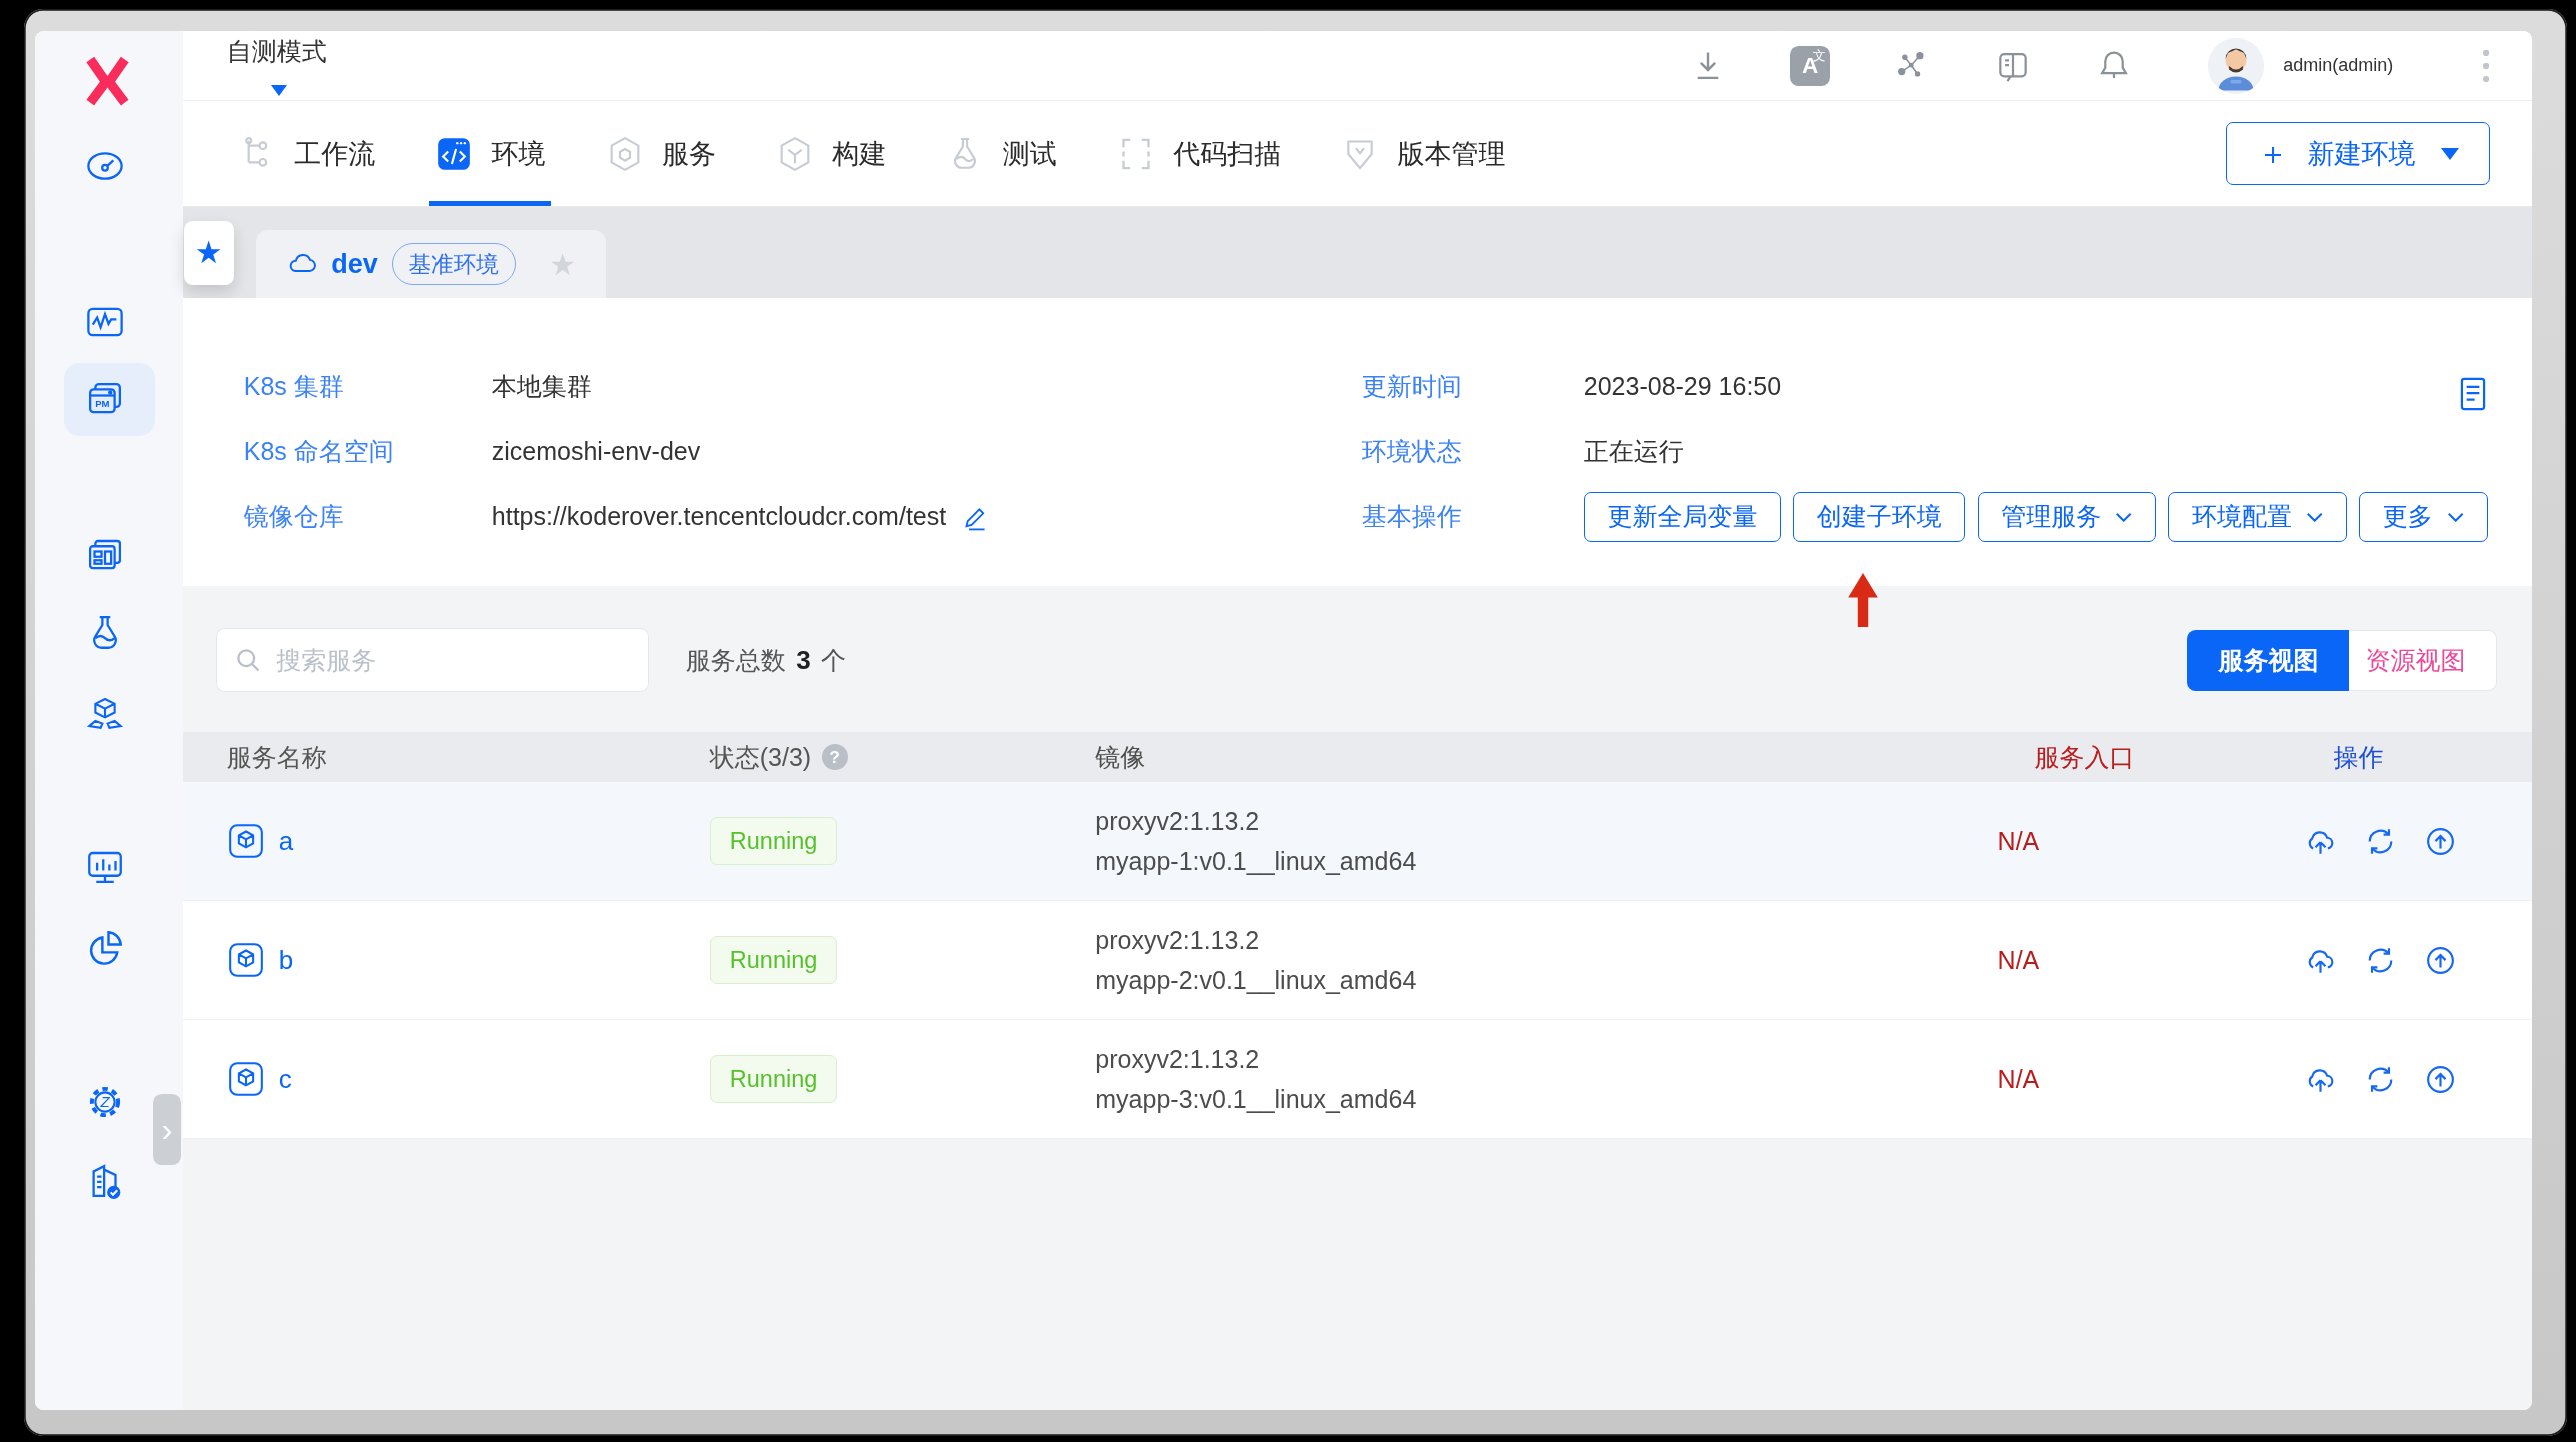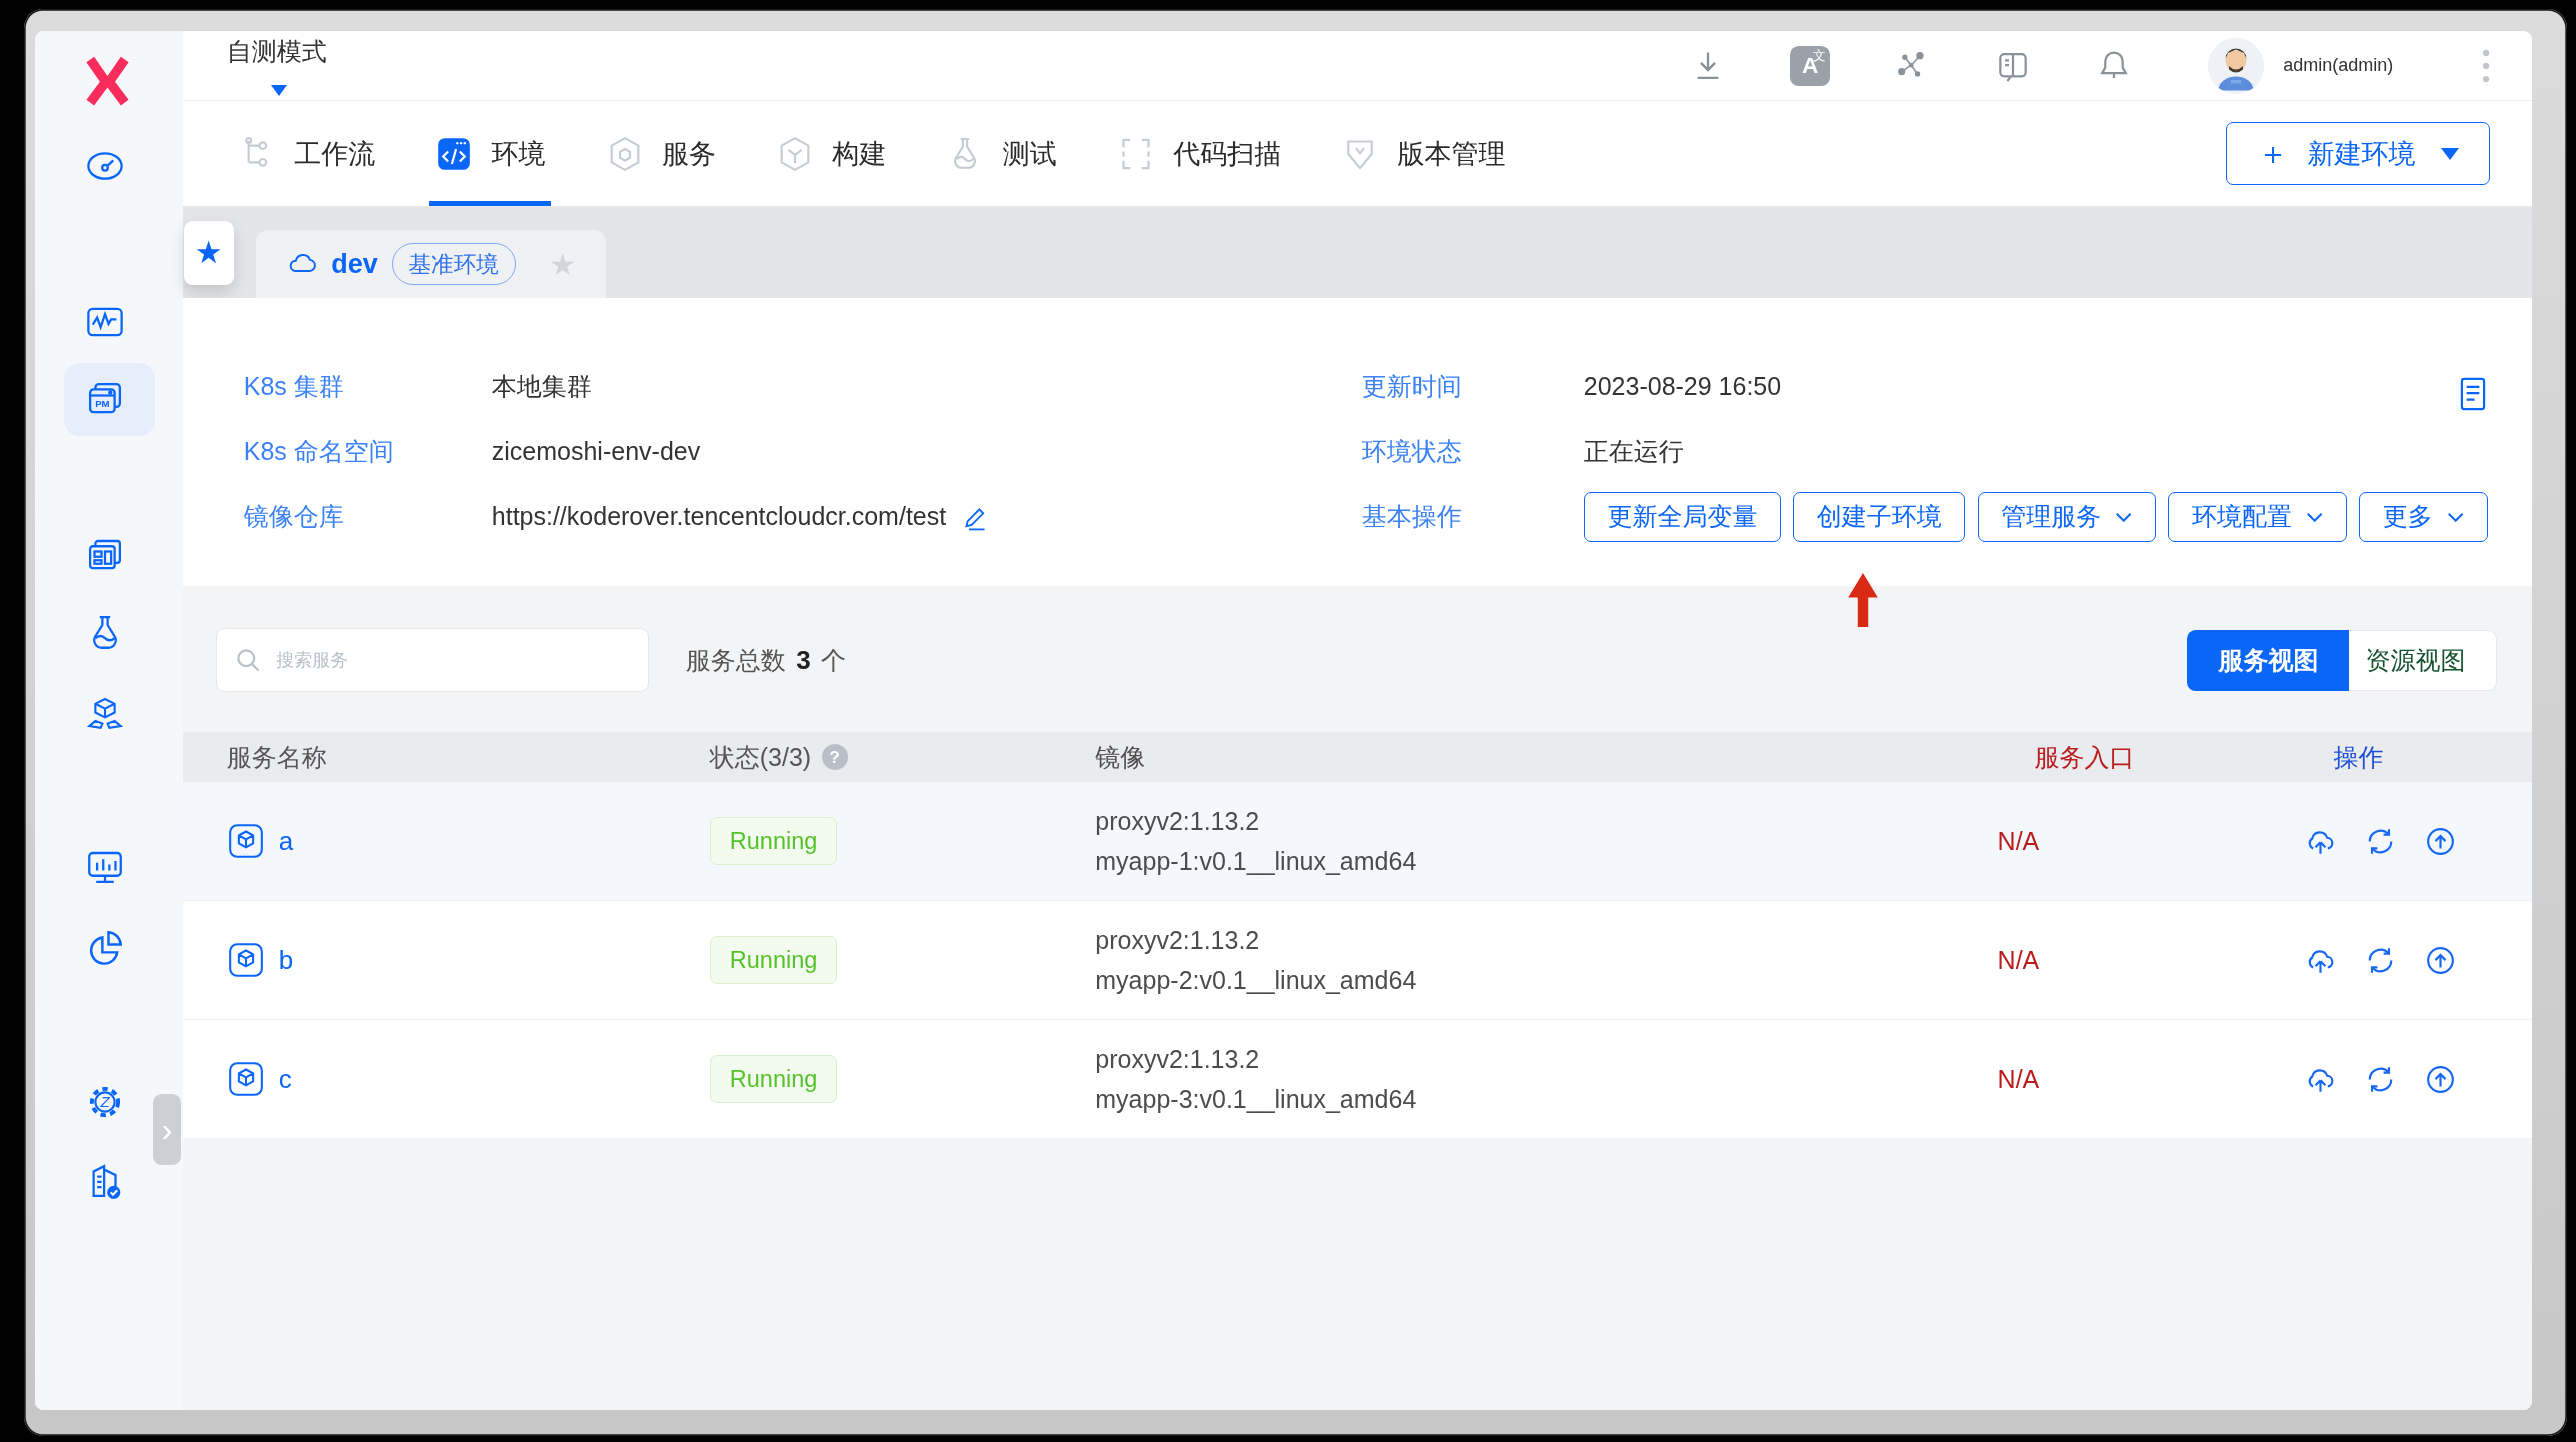--- a/index.html
+++ b/index.html
@@ -73,28 +73,28 @@
     font-size:25px;display:flex;align-items:center;padding:0 22.6px;gap:14px;cursor:pointer;white-space:nowrap;}
   .chev{width:17.4px;height:10.4px;}
   .doc-ic{position:absolute;top:77px;right:40px;width:38px;height:38px;color:#0a66f7;cursor:pointer;}
 
   .red-arrow{position:absolute;left:1660px;top:366px;width:40px;height:54px;}
 
   .toolbar{flex:none;display:flex;align-items:center;margin-top:42px;padding:0 35px 0 33px;}
   .search-box{width:433px;height:64px;background:#fff;border:1.7px solid #e4e7ea;border-radius:8.7px;
     display:flex;align-items:center;padding:0 17.4px;gap:12.2px;}
   .search-box svg{width:28px;height:28px;color:#b9bfc9;flex:none;}
-  .search-box input{border:none;outline:none;flex:1;font-size:18px;color:#333;background:transparent;font-family:inherit;}
+  .search-box input{border:none;outline:none;flex:1;font-size:25px;color:#333;background:transparent;font-family:inherit;}
   .search-box input::placeholder{color:#b9c0ca;}
   .svc-count{margin-left:37px;font-size:25px;color:#555;display:flex;align-items:center;gap:10.4px;}
   .svc-count b{color:#222;font-size:26px;}
   .view-toggle{margin-left:auto;display:flex;height:61px;font-size:25px;cursor:pointer;}
   .vt-seg{display:flex;align-items:center;padding:0 31px;}
   .vt-active{background:#0a66f7;color:#fff;border-radius:8.7px 0 0 8.7px;font-weight:bold;}
-  .vt-idle{background:#fff;color:#14532d;border:1.7px solid #e6e8ec;border-left:none;border-radius:0 8.7px 8.7px 0;padding-left:16px;}
+  .vt-idle{background:#fff;color:#ec4899;border:1.7px solid #e6e8ec;border-left:none;border-radius:0 8.7px 8.7px 0;padding-left:16px;}
 
   .table{flex:none;margin-top:40px;}
   .thead{height:50px;background:#e9ebee;display:flex;align-items:center;color:#555;font-size:25px;}
   .trow{height:119px;background:#fff;display:flex;align-items:center;border-bottom:1.7px solid #eef1f6;font-size:25px;cursor:default;}
   .trow.hl{background:#f4f8fd;}
   .c1{width:487px;padding-left:44px;flex:none;display:flex;align-items:center;gap:14px;}
   .c2{width:422px;padding-left:40px;flex:none;display:flex;align-items:center;gap:10.4px;}
   .c3{flex:1;padding-left:3.5px;color:#4c4c4c;}
   .c4{width:296px;flex:none;color:#b91c1c;padding-left:12.2px;}
   .thead .c4{padding-left:49px;}

